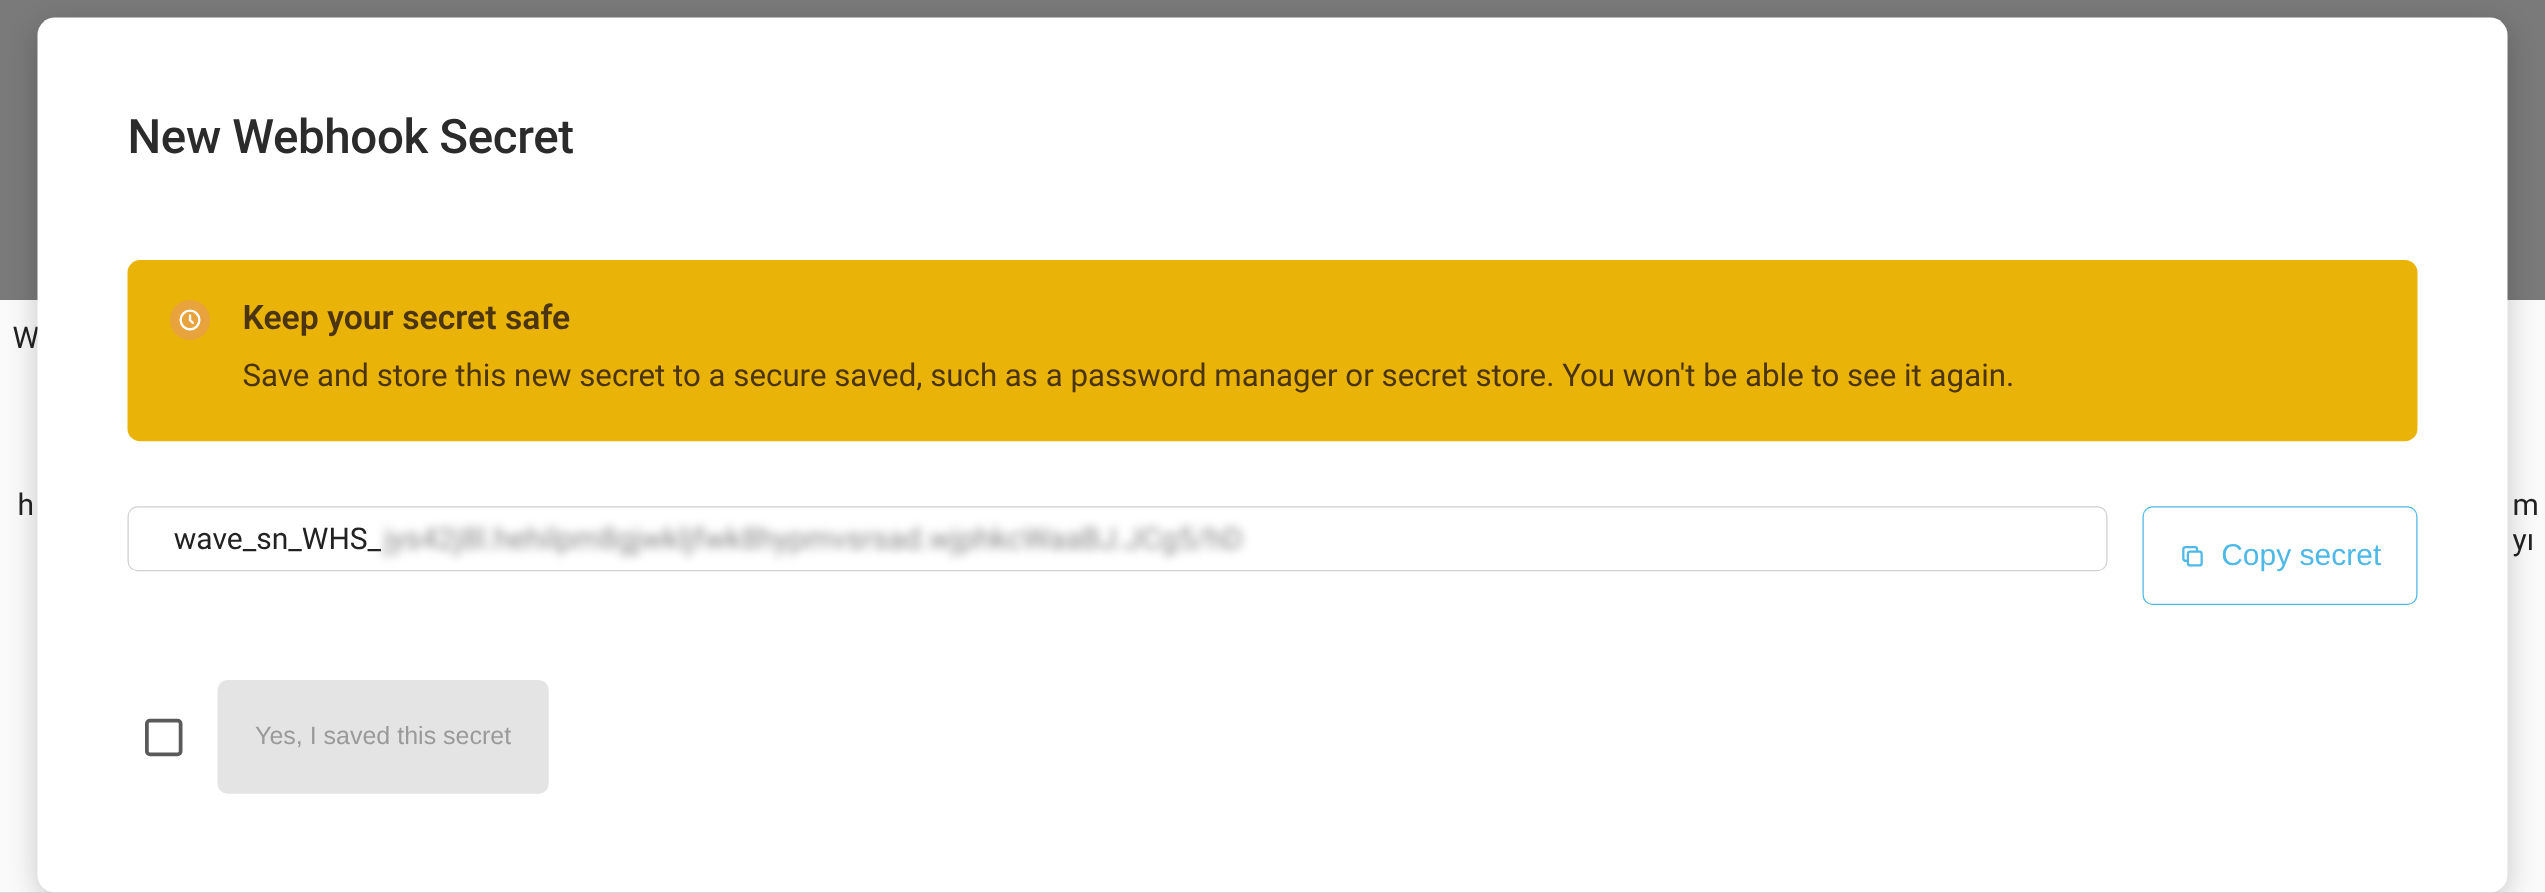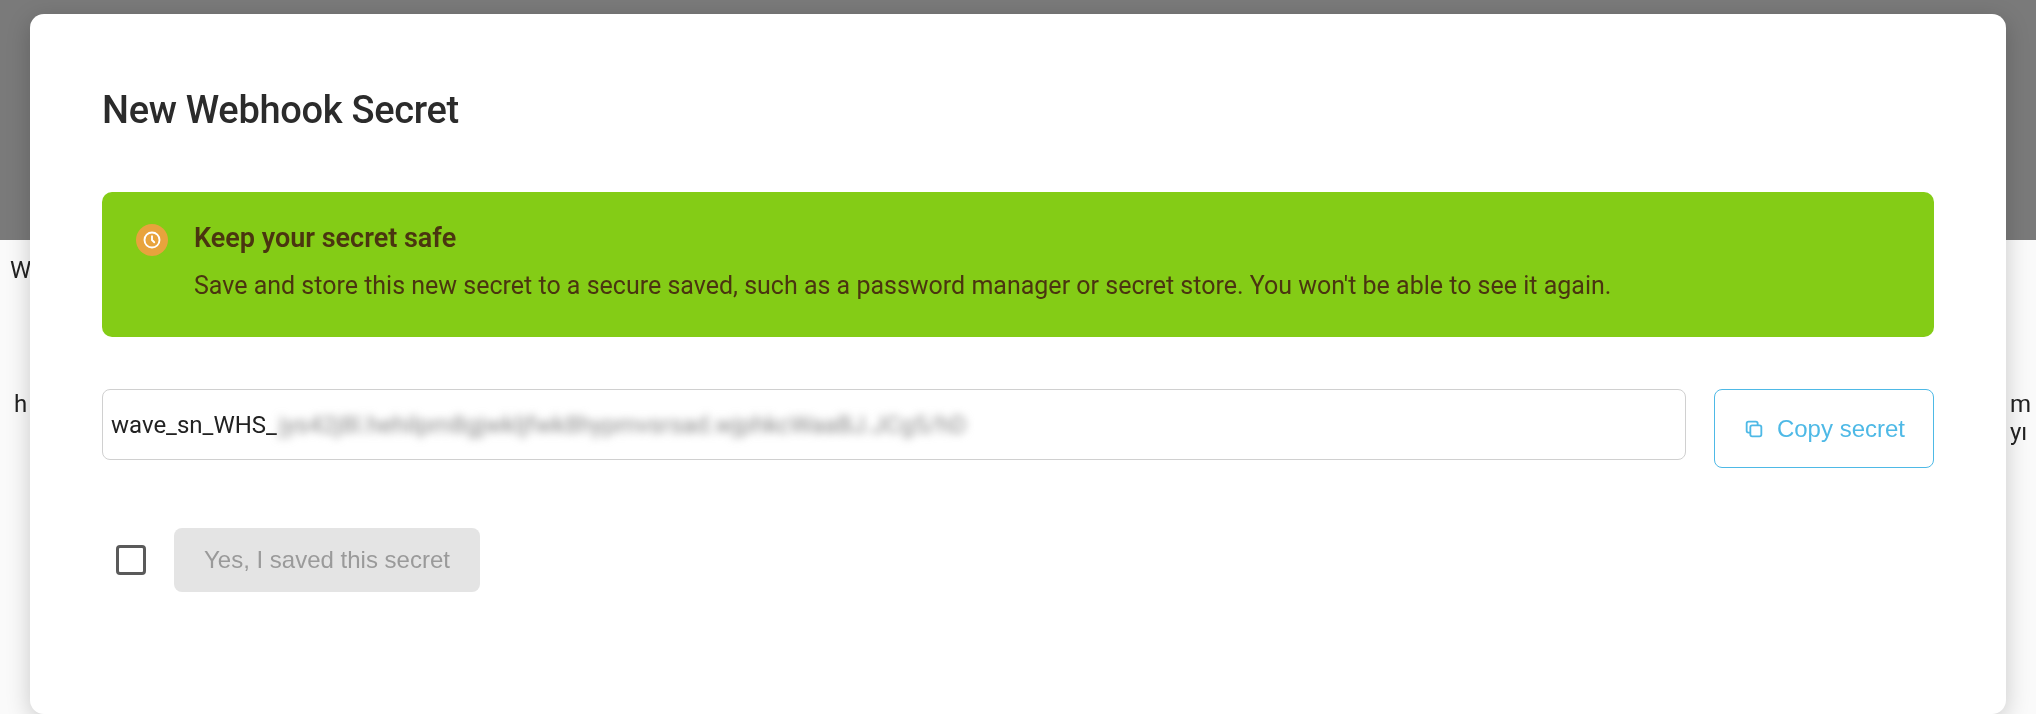--- a/index.html
+++ b/index.html
@@ -60,26 +60,26 @@
       background: #ffffff;
       border-radius: 14px;
       box-shadow: 0 6px 24px rgba(0,0,0,0.2);
       padding: 74px 72px 60px 72px;
     }
 
     .modal-title {
       font-size: 38px;
       font-weight: 500;
       color: #2b2b2b;
-      margin-bottom: 60px;
+      margin-bottom: 76px;
       letter-spacing: -0.3px;
     }
 
     .alert {
-      background: #84cc16;
+      background: #eab308;
       border-radius: 10px;
       padding: 30px 34px 34px 34px;
       display: flex;
       align-items: flex-start;
       gap: 26px;
       margin-bottom: 52px;
     }
 
     .alert-icon {
       width: 32px;
@@ -119,28 +119,28 @@
       display: flex;
       align-items: stretch;
       gap: 28px;
       margin-bottom: 60px;
     }
 
     .secret-input {
       flex: 1;
       border: 1.5px solid #D0D0D0;
       border-radius: 8px;
-      padding: 16px 8px;
+      padding: 16px 36px;
       font-size: 24px;
       color: #333;
       font-family: inherit;
       background: #fff;
       display: flex;
       align-items: center;
-      height: 71px;
+      height: 52px;
     }
 
     .secret-prefix {
       color: #222;
     }
 
     .secret-blur {
       color: #888;
       filter: blur(4px);
       user-select: none;
@@ -181,22 +181,22 @@
       background: #fff;
       cursor: pointer;
       flex-shrink: 0;
     }
 
     .saved-button {
       background: #E4E4E4;
       color: #9A9A9A;
       border: none;
       border-radius: 8px;
-      padding: 18px 30px;
-      font-size: 24px;
+      padding: 34px 30px;
+      font-size: 20px;
       font-weight: 500;
       cursor: not-allowed;
     }
   </style>
 </head>
 <body>
 
 <div class="backdrop-area"></div>
 <div class="backdrop-text backdrop-w">W</div>
 <div class="backdrop-text backdrop-h">h</div>

